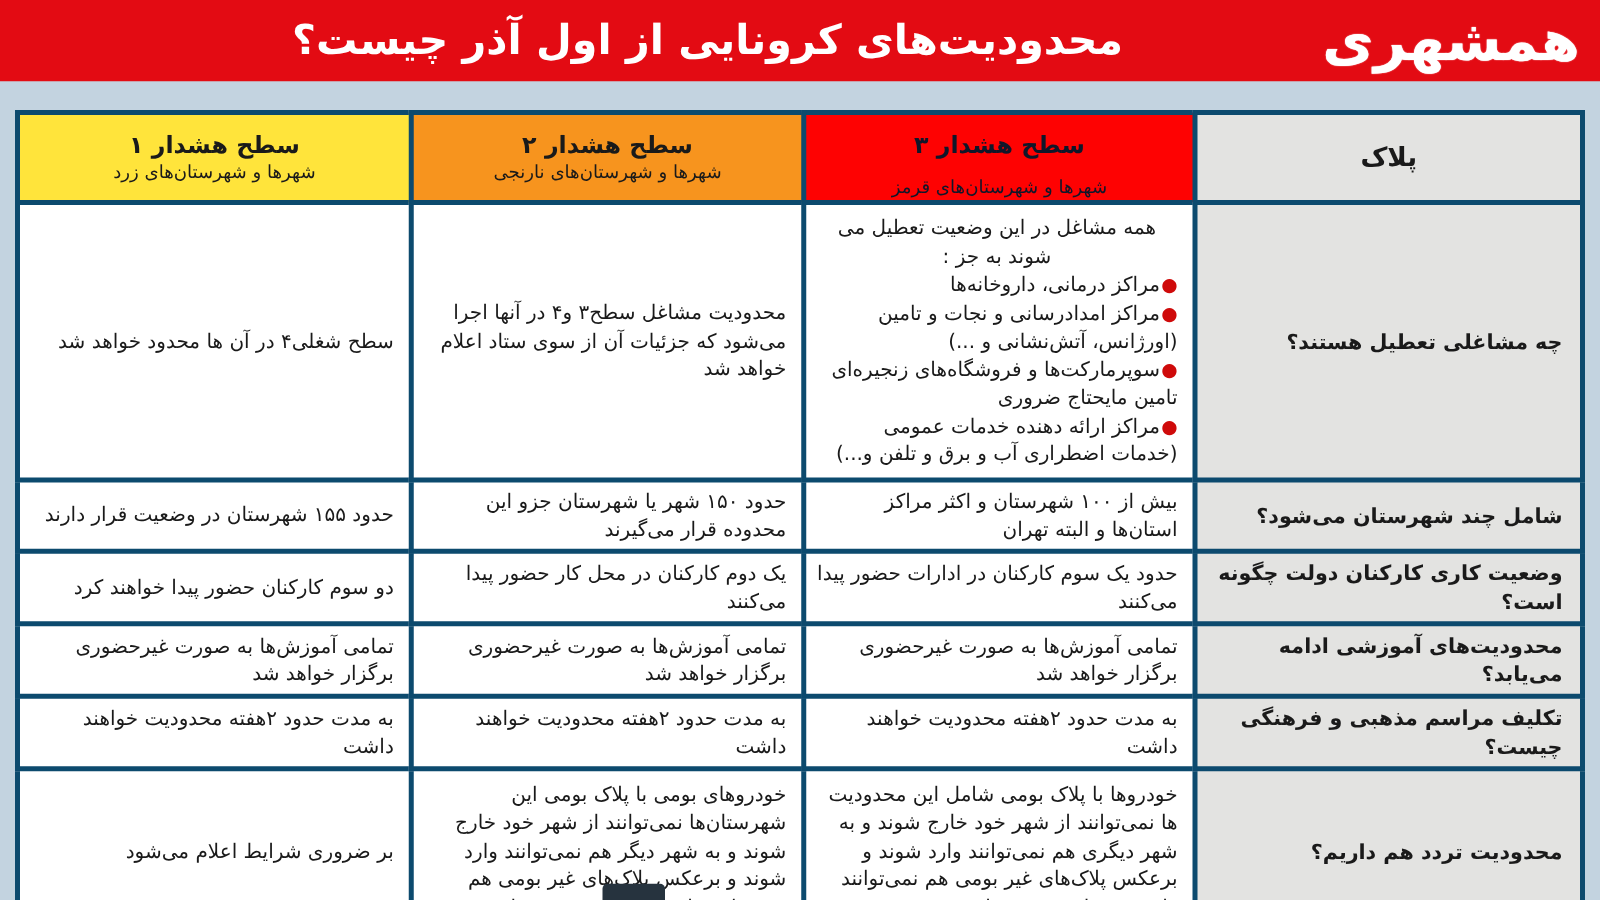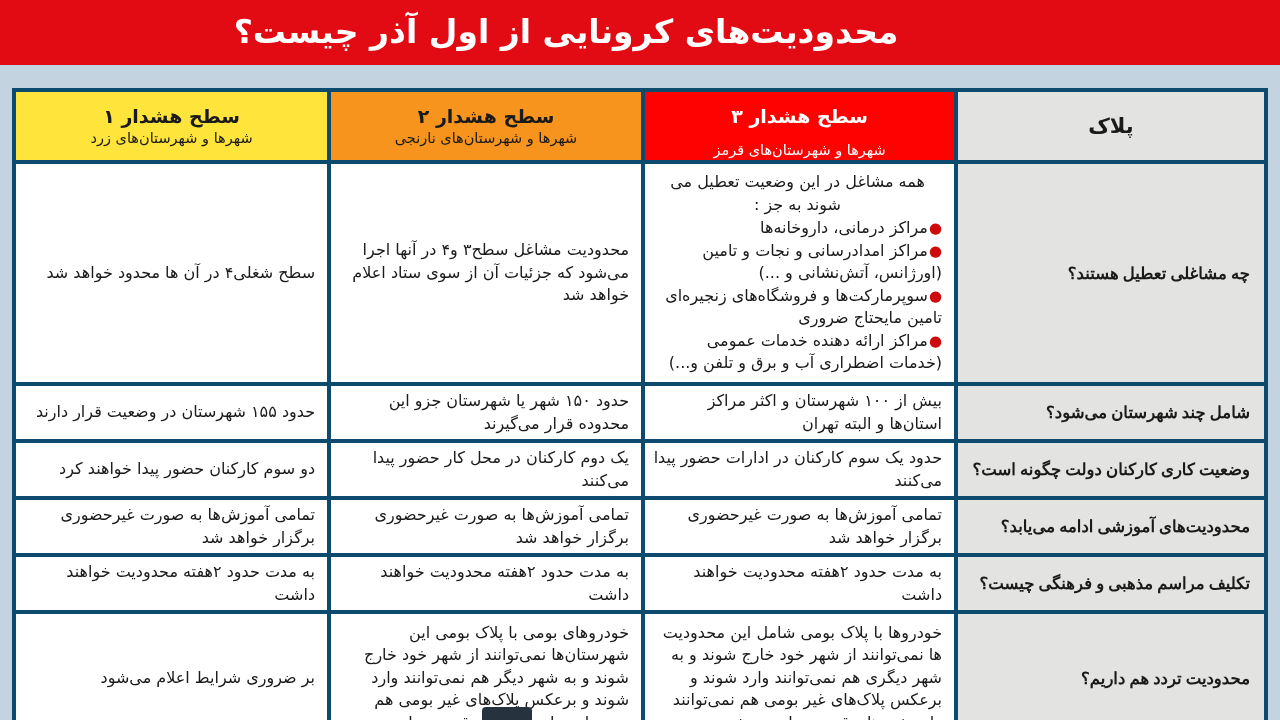--- a/index.html
+++ b/index.html
@@ -44,28 +44,28 @@
   col.c-r3 { width:311px; }
   col.c-r2 { width:312px; }
   col.c-r1 { width:313px; }
 
   
   tr.head-row { height:52px; }
   th .h-title { display:block; font-size:19px; font-weight:bold; line-height:24px; }
   th .h-sub   { display:block; font-size:14.5px; font-weight:normal; line-height:20px; }
   th.h-q  { background:#e3e3e1; font-size:21px; font-weight:bold; }
   th.h-r3 { background:#fe0202; }
-  th.h-r3 .h-title, th.h-r3 .h-sub { color:#ffffff;margin-top:12px; }
+  th.h-r3 .h-title, th.h-r3 .h-sub { color:#0f172a;margin-top:12px; }
   th.h-r2 { background:#f7941e; }
   th.h-r1 { background:#ffe43b; }
 
   
   td.q {
     background:#e3e3e1; font-weight:bold; font-size:16.5px;
-    text-align:right; padding:4px 14px 4px 6px; line-height:23px;font-family:Liberation Serif, serif;
+    text-align:right; padding:4px 14px 4px 6px; line-height:23px;
   }
   td.ans {
     background:#ffffff; font-size:16px;
     text-align:right; padding:4px 12px 4px 8px; line-height:22.5px;
   }
   tr.r1 { height:222px; }
   tr.r2 { height:52px; }
   tr.r3 { height:48px; }
   tr.r4 { height:50px; }
   tr.r5 { height:50px; }
@@ -82,20 +82,21 @@
     width:50px; height:13px; background:#26333e;
     border-radius:4px 4px 0 0;
   }
 </style>
 </head>
 <body>
 
 <div class="page">
 
   <header class="banner">
+    <div class="logo">همشهری</div>
     <h1 class="title">محدودیت‌های کرونایی از اول آذر چیست؟</h1>
   </header>
 
   <table class="grid">
     <colgroup>
       <col class="c-q">
         <col class="c-r3">
         <col class="c-r2">
         <col class="c-r1">
     </colgroup>

